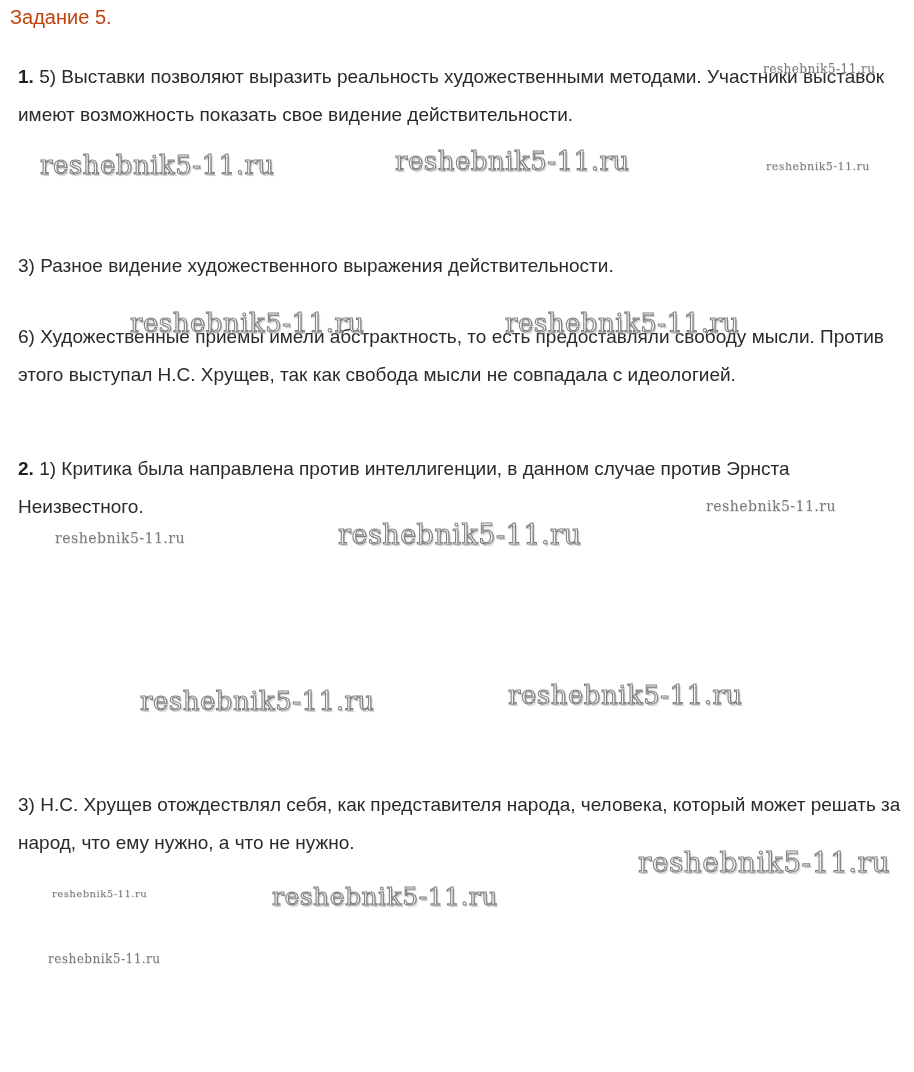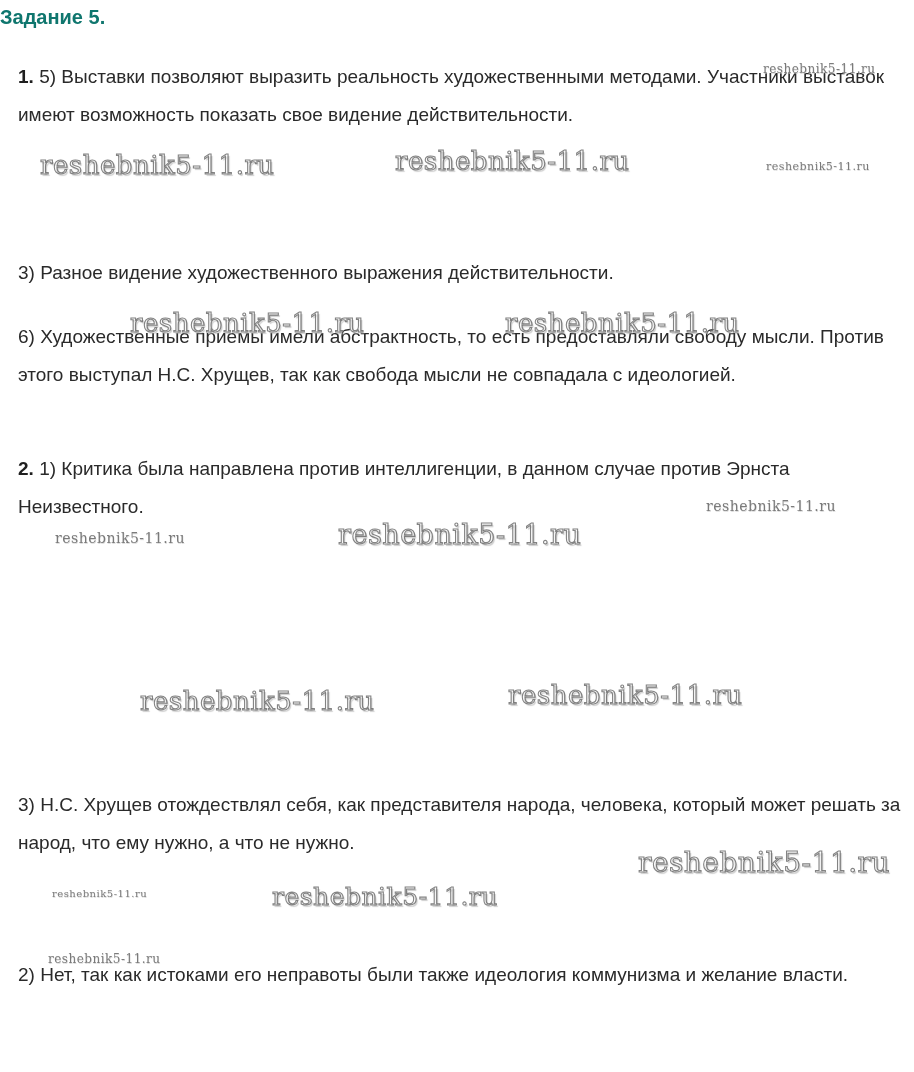--- a/index.html
+++ b/index.html
@@ -8,25 +8,25 @@
     position: relative;
     width: 914px;
     height: 1072px;
     background: #ffffff;
     font-family: "Liberation Sans", sans-serif;
     color: #262626;
     overflow: hidden;
   }
   .title {
     position: absolute;
-    left: 0;
+    left: 10px;
     top: 6px;
     font-size: 20px;
-    font-weight: bold;
-    color: #0f766e;
+    font-weight: normal;
+    color: #c2410c;
   }
   .para {
     position: absolute;
     left: 18px;
     width: 888px;
     font-size: 19px;
     line-height: 38px;
     color: #2a2a2a;
   }
   .para .num { font-weight: bold; color: #1f1f1f; }
@@ -52,32 +52,31 @@
 </head>
 <body>
 
 <div class="page">
 
   <div class="title">Задание 5.</div>
 
   <p class="para" style="top:58px"><b class="num">1.</b> <span>5) Выставки позволяют выразить реальность художественными методами. Участники выставок имеют возможность показать свое видение действительности.</span></p>
 
 
-  <p class="para" style="top:254px"><b class="num"></b> <span>3) Разное видение художественного выражения действительности.</span></p>
+  <p class="para" style="top:247px"><b class="num"></b> <span>3) Разное видение художественного выражения действительности.</span></p>
 
   <p class="para" style="top:318px"><b class="num"></b> <span>6) Художественные приемы имели абстрактность, то есть предоставляли свободу мысли. Против этого выступал Н.С. Хрущев, так как свобода мысли не совпадала с идеологией.</span></p>
 
   <p class="para" style="top:450px"><b class="num">2.</b> <span>1) Критика была направлена против интеллигенции, в данном случае против Эрнста Неизвестного.</span></p>
 
 
 
   <p class="para" style="top:786px"><b class="num"></b> <span>3) Н.С. Хрущев отождествлял себя, как представителя народа, человека, который может решать за народ, что ему нужно, а что не нужно.</span></p>
 
 
-  <p class="para" style="top:956px"><b class="num"></b> <span>2) Нет, так как истоками его неправоты были также идеология коммунизма и желание власти.</span></p>
 
   <span class="wm wm-sm" style="left:763px; top:46px;  font-size:12px;">reshebnik5-11.ru</span>
 
   <span class="wm wm-lg" style="left:40px;  top:134px; font-size:26px;">reshebnik5-11.ru</span>
   <span class="wm wm-lg" style="left:395px; top:130px; font-size:26px;">reshebnik5-11.ru</span>
   <span class="wm wm-sm" style="left:766px; top:144px; font-size:11px;">reshebnik5-11.ru</span>
 
   <span class="wm wm-lg" style="left:130px; top:292px; font-size:26px;">reshebnik5-11.ru</span>
   <span class="wm wm-lg" style="left:505px; top:292px; font-size:26px;">reshebnik5-11.ru</span>
 

